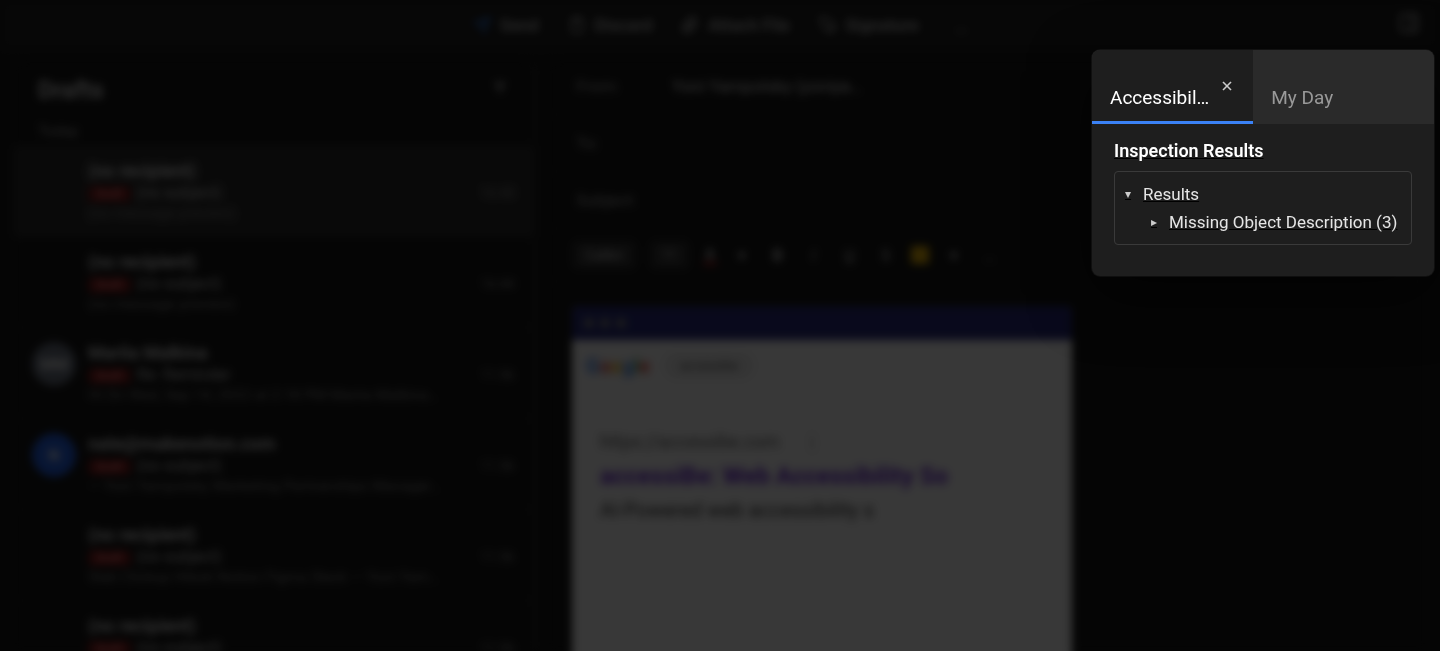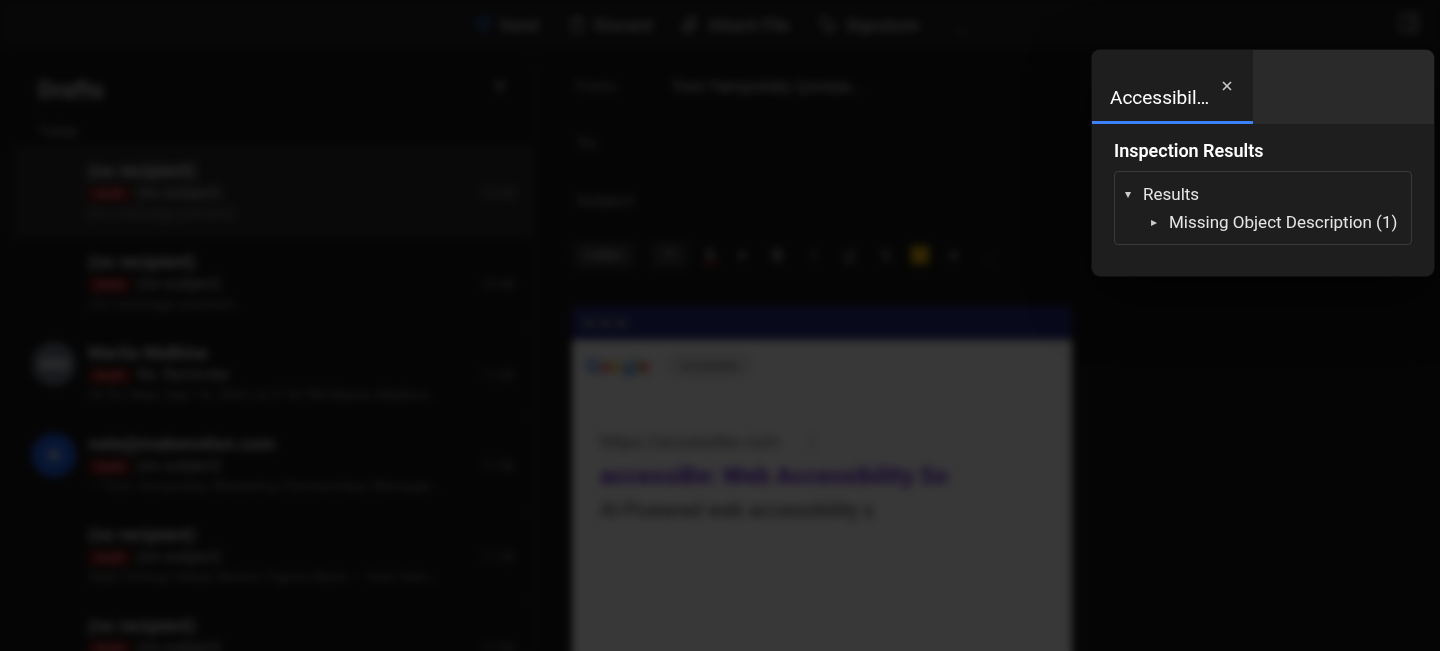--- a/index.html
+++ b/index.html
@@ -378,20 +378,21 @@
       white-space: nowrap;
       margin-top: 20px;
     }
     .close-x {
       font-size: 18px;
       color: #ccc;
       cursor: pointer;
     }
     .panel-body {
       padding: 16px 22px;
+      text-decoration: underline;
     }
     .inspection-title {
       font-size: 18px;
       font-weight: 600;
       color: #fff;
       margin-bottom: 10px;
     }
     .error-tree {
       border: 1px solid #3a3a3a;
       border-radius: 4px;
@@ -636,27 +637,30 @@
   <div class="panel-tabs">
     <div class="panel-tab active">
       <span class="tab-label">Accessibil…</span>
       <span class="close-x">
         <svg width="16" height="16" viewBox="0 0 24 24" fill="none" stroke="currentColor" stroke-width="2.5">
             <line x1="18" y1="6" x2="6" y2="18"></line>
             <line x1="6" y1="6" x2="18" y2="18"></line>
           </svg>
       </span>
     </div>
+    <div class="panel-tab">
+      <span class="tab-label">My Day</span>
+    </div>
   </div>
   <div class="panel-body">
     <div class="inspection-title">Inspection Results</div>
     <div class="error-tree">
       <div class="tree-row">
         <span class="chevron">▾</span>
         <span>Results</span>
       </div>
       <div class="tree-row child">
         <span class="chevron">▸</span>
-        <span>Missing Object Description (1)</span>
+        <span>Missing Object Description (3)</span>
       </div>
     </div>
   </div>
 </div>
 
 </body></html>

